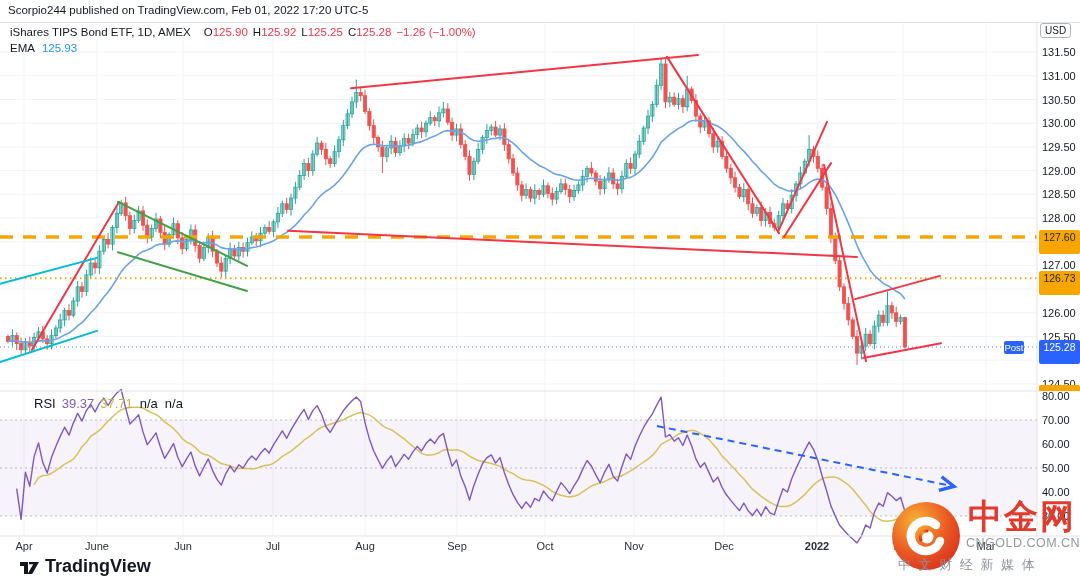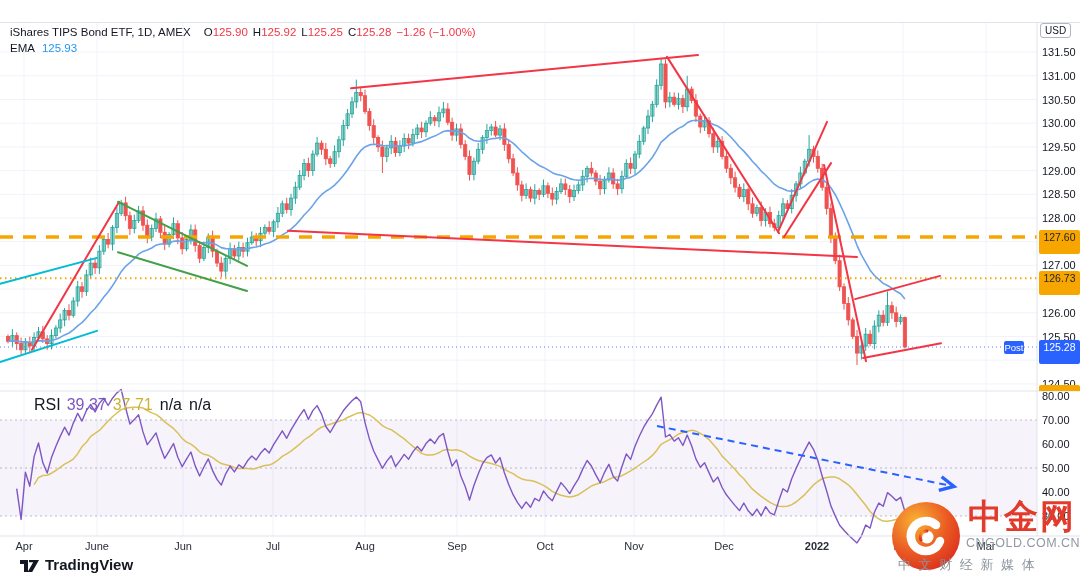--- a/index.html
+++ b/index.html
@@ -6,47 +6,48 @@
   .shot{position:relative;width:1080px;height:582px;background:#fff;overflow:hidden;
         font-family:"Liberation Sans","DejaVu Sans",sans-serif;color:#131722;}
   .topbar{position:absolute;left:8px;top:4px;font-size:11.5px;font-weight:500;color:#131722;z-index:5;}
   svg.chart{position:absolute;left:0;top:0;z-index:1;}
   .legend{position:absolute;left:10px;top:26px;font-size:11.5px;z-index:5;white-space:nowrap;}
   .legend .sym{margin-right:8px;}
   .legend .k{margin-left:5px;}
   .red{color:#f23645;margin-top:48px;}
   .legend2{position:absolute;left:10px;top:42px;font-size:11.5px;z-index:5;}
   .legend2 .v{color:#2196f3;margin-left:7px;}
-  .rsileg{position:absolute;left:8px;top:396px;font-size:16px;z-index:5;white-space:nowrap;padding-left:26px;}
+  .rsileg{position:absolute;left:8px;top:396px;font-size:13px;z-index:5;white-space:nowrap;padding-left:26px;}
   .rsileg .pv{color:#7e57c2;margin-left:6px;}
   .rsileg .yv{color:#c9b23a;margin-left:6px;}
   .rsileg .na{margin-left:7px;}
   .axlab{position:absolute;left:1042px;font-size:11px;color:#131722;z-index:3;}
   .mlab{position:absolute;top:540px;font-size:11px;color:#2a2e39;transform:translateX(-50%);z-index:3;}
   .mlab.bold{font-weight:700;}
   .badge{position:absolute;left:1039px;width:41px;height:24px;border-radius:2px;font-size:10.5px;
          text-align:center;line-height:14px;z-index:4;}
   .badge-clip{position:absolute;left:1039px;width:41px;height:6px;border-radius:2px 2px 0 0;z-index:4;}
   .postpill{position:absolute;left:1004px;width:20px;height:13px;background:#2962ff;color:#fff;
             border-radius:2px;font-size:9.5px;text-align:center;line-height:13px;z-index:4;}
   .usd{position:absolute;left:1040px;top:23px;border:1px solid #b2b5be;border-radius:3px;
        font-size:10px;height:13px;line-height:13px;padding:0 4px;color:#131722;z-index:4;background:#fff;}
   .footer{position:absolute;left:20px;top:556px;display:flex;align-items:center;gap:6px;z-index:5;}
-  .footer .txt{font-weight:700;font-size:15px;color:#131722;}
+  .footer .txt{font-weight:700;font-size:18px;color:#131722;}
   .watermark{position:absolute;right:0;bottom:0;width:192px;height:88px;z-index:9;}
   .wm-logo{position:absolute;left:2px;top:6px;}
   .wm-brand{position:absolute;left:80px;top:0px;font-size:34px;font-weight:700;color:#e23b2c;
             letter-spacing:2px;white-space:nowrap;}
   .wm-domain{position:absolute;left:78px;top:42px;font-size:12.5px;color:#9198a1;letter-spacing:.5px;}
   .wm-tagline{position:absolute;left:10px;top:62px;font-size:13px;color:#8b939c;letter-spacing:2px;white-space:nowrap;}
 </style>
 </head>
 <body>
 
 <div class="shot">
+  <div class="topbar">Scorpio244 published on TradingView.com, Feb 01, 2022 17:20 UTC-5</div>
 
   <svg class="chart" id="chart-svg" width="1080" height="582">
       <defs>
         <marker id="arr" markerWidth="11" markerHeight="10" refX="7" refY="4.5" orient="auto">
           <path d="M1 1 L8 4.5 L1 8" fill="none" stroke="#2962ff" stroke-width="1.7"></path>
         </marker>
       </defs>
       <line x1="0" y1="383.9" x2="1037" y2="383.9" stroke="#f0f3fa" stroke-width="1"></line>
       <line x1="0" y1="360.2" x2="1037" y2="360.2" stroke="#f0f3fa" stroke-width="1"></line>
       <line x1="0" y1="336.5" x2="1037" y2="336.5" stroke="#f0f3fa" stroke-width="1"></line>

